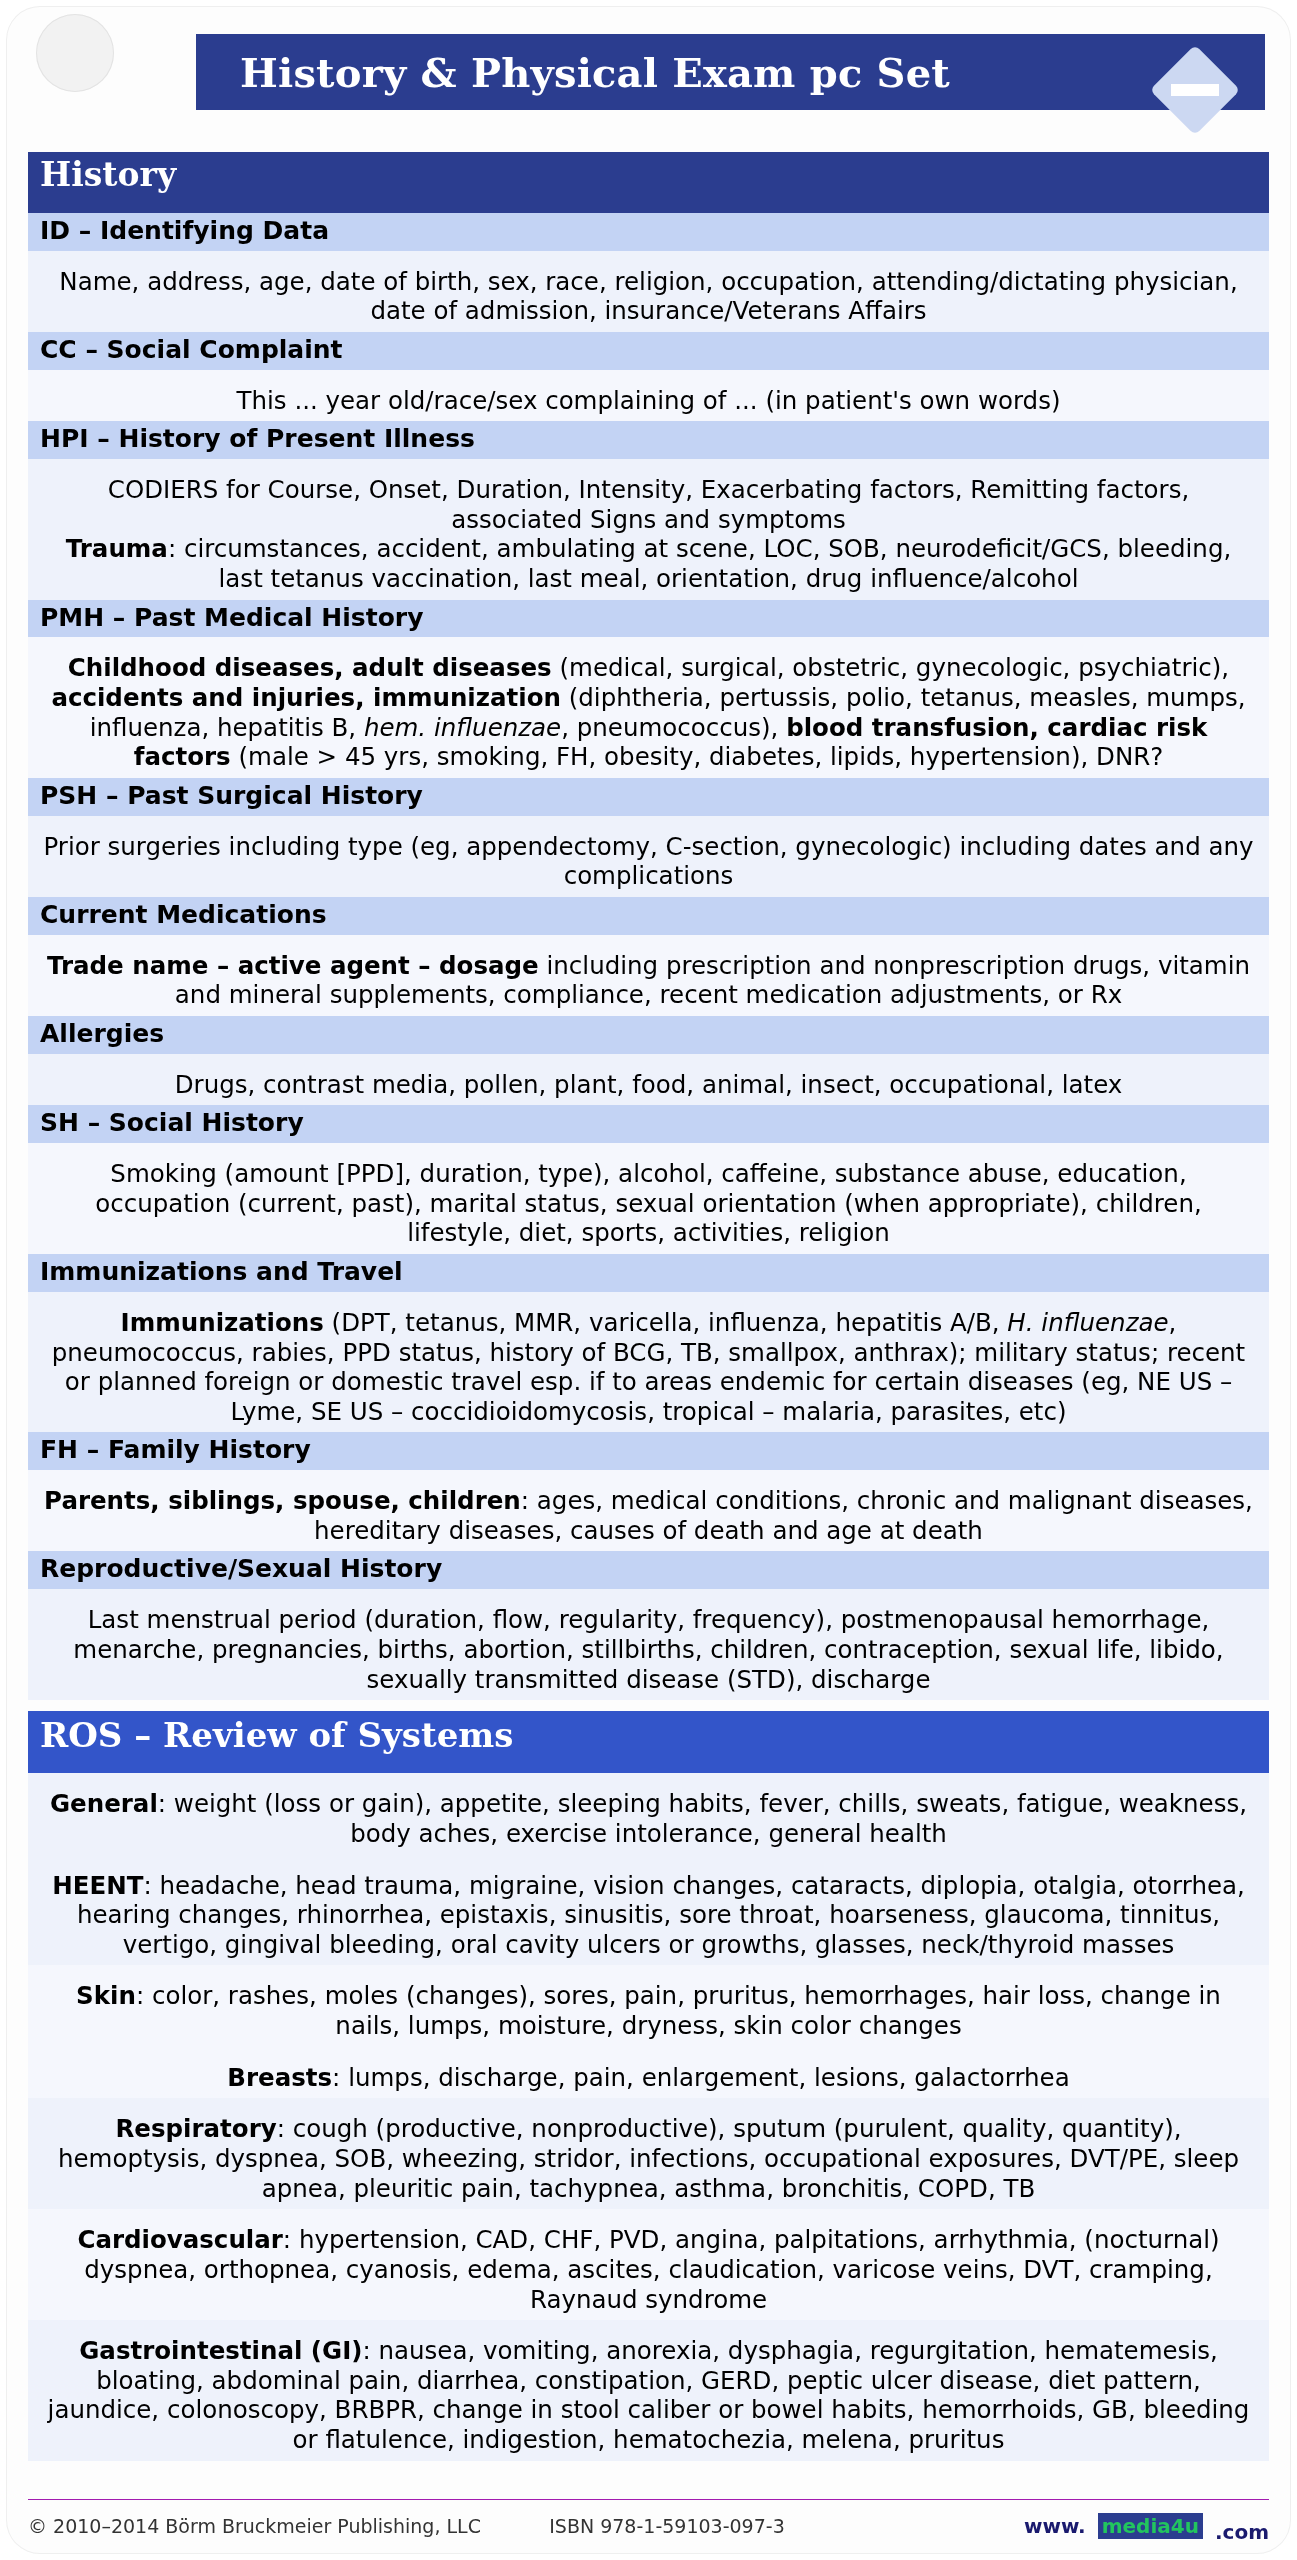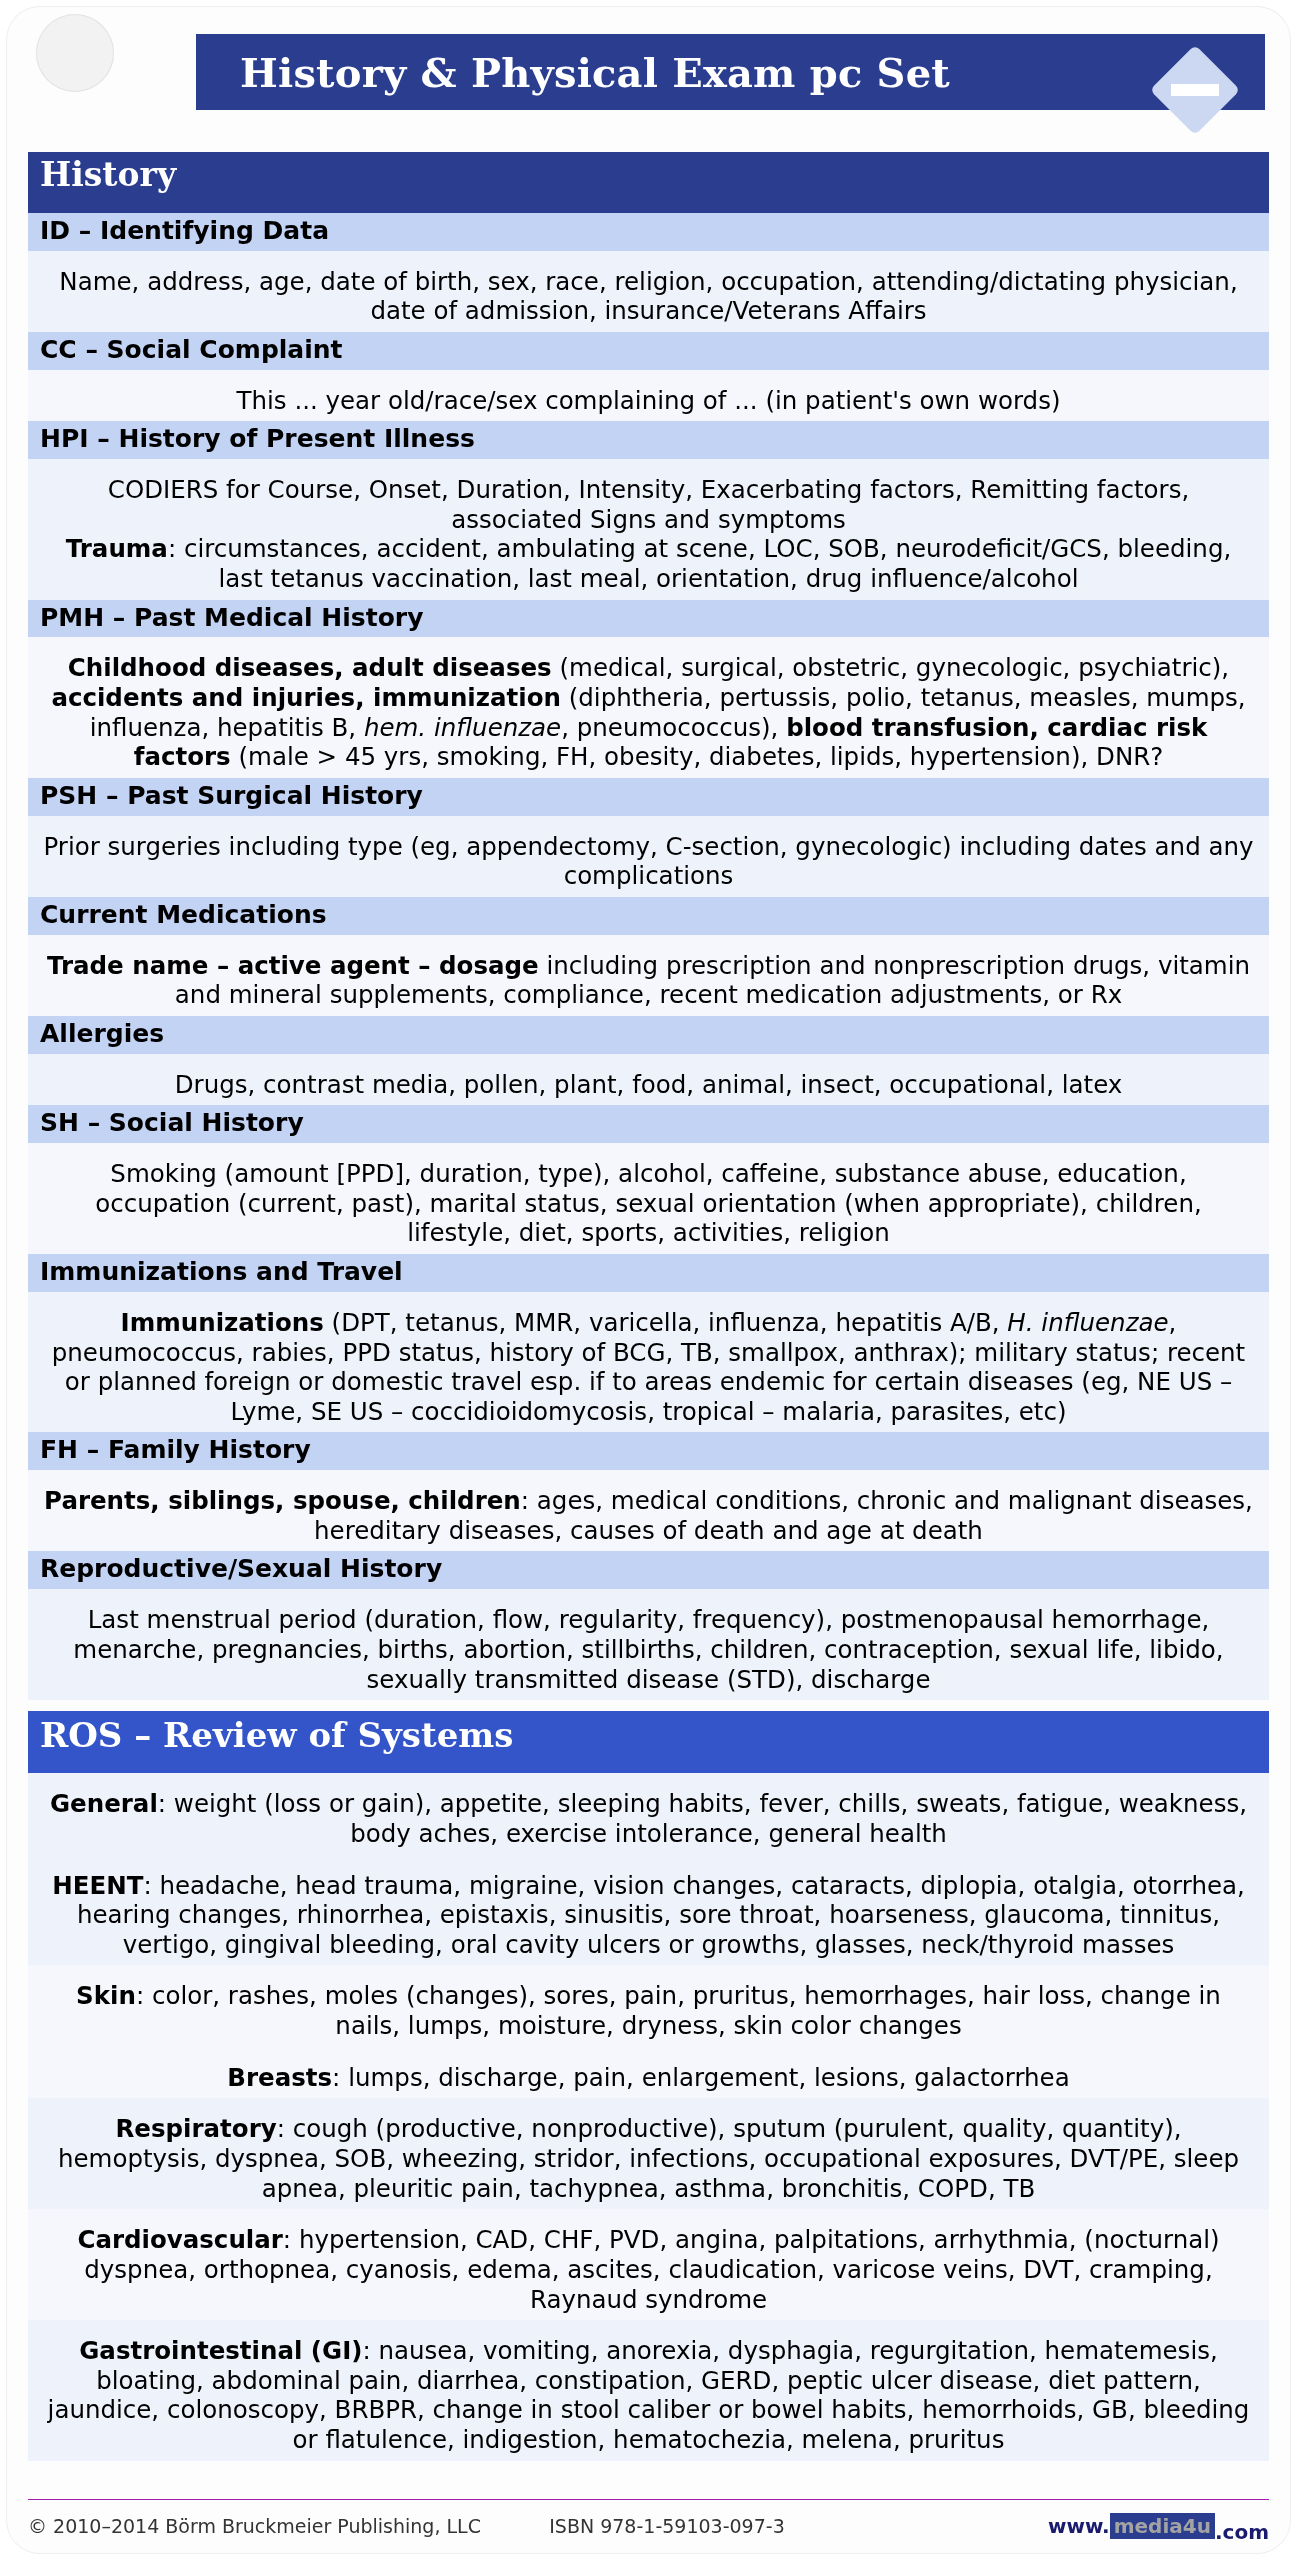--- a/index.html
+++ b/index.html
@@ -138,27 +138,27 @@
     padding-top: 6px;
   }
   .footer .copy { width: 42%; }
   .footer .isbn { width: 34%; text-align: left; }
   .footer .brand {
     flex: 1;
     text-align: right;
     display: flex;
     justify-content: flex-end;
     align-items: center;
-    gap: 0px;
+    gap: 12px;
     font-size: 20px;
   }
   .brand .www { color: #1a1a6e; font-weight: bold; }
   .brand .m4u {
     background: #2b3d8f;
-    color: #a3a3a3;
+    color: #22c55e;
     font-weight: bold;
     padding: 1px 4px;
   }
   .brand .com { color: #1a1a6e; font-weight: bold; margin-top: 12px; }
 </style>
 </head>
 <body>
 
 <div class="page">
   <div class="card-edge"></div>

